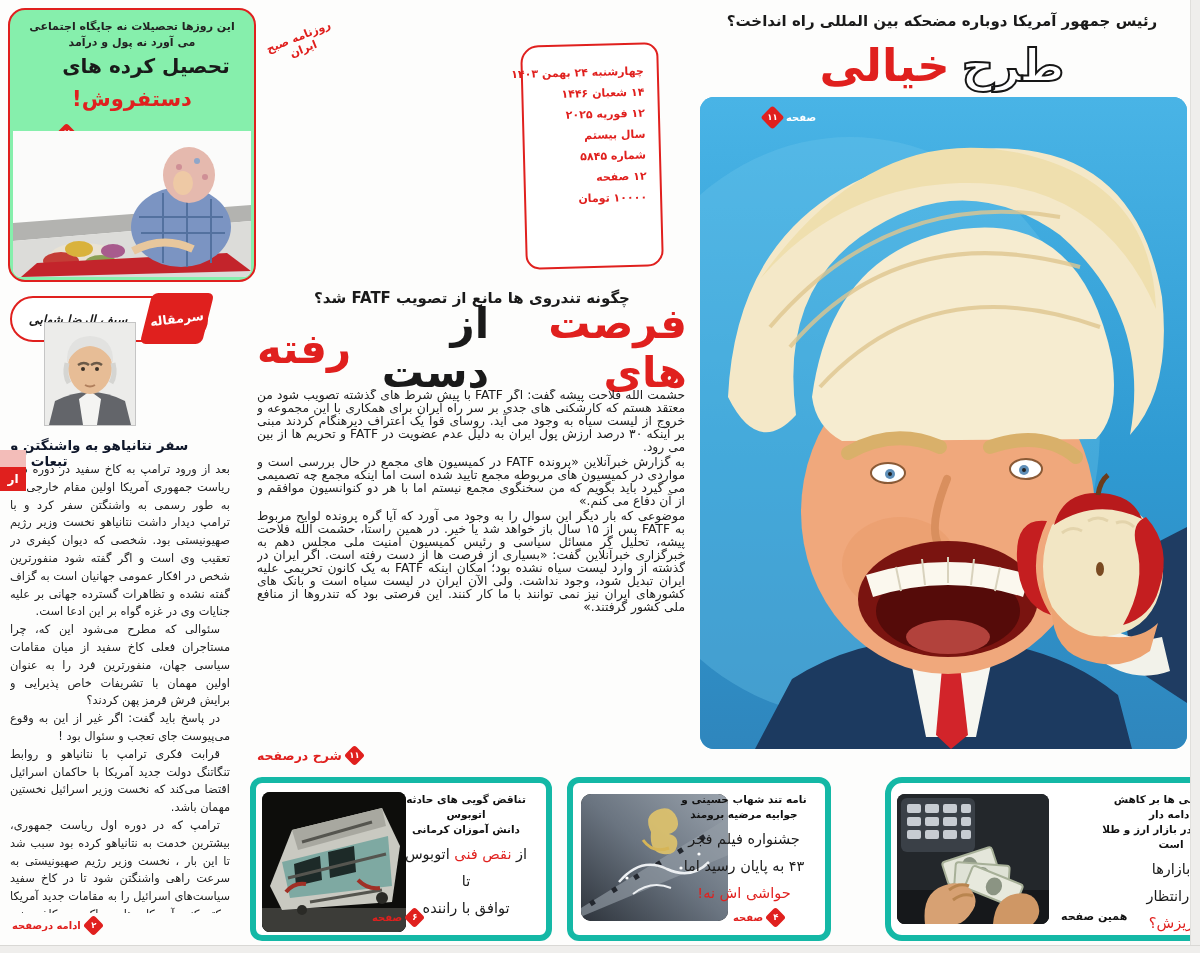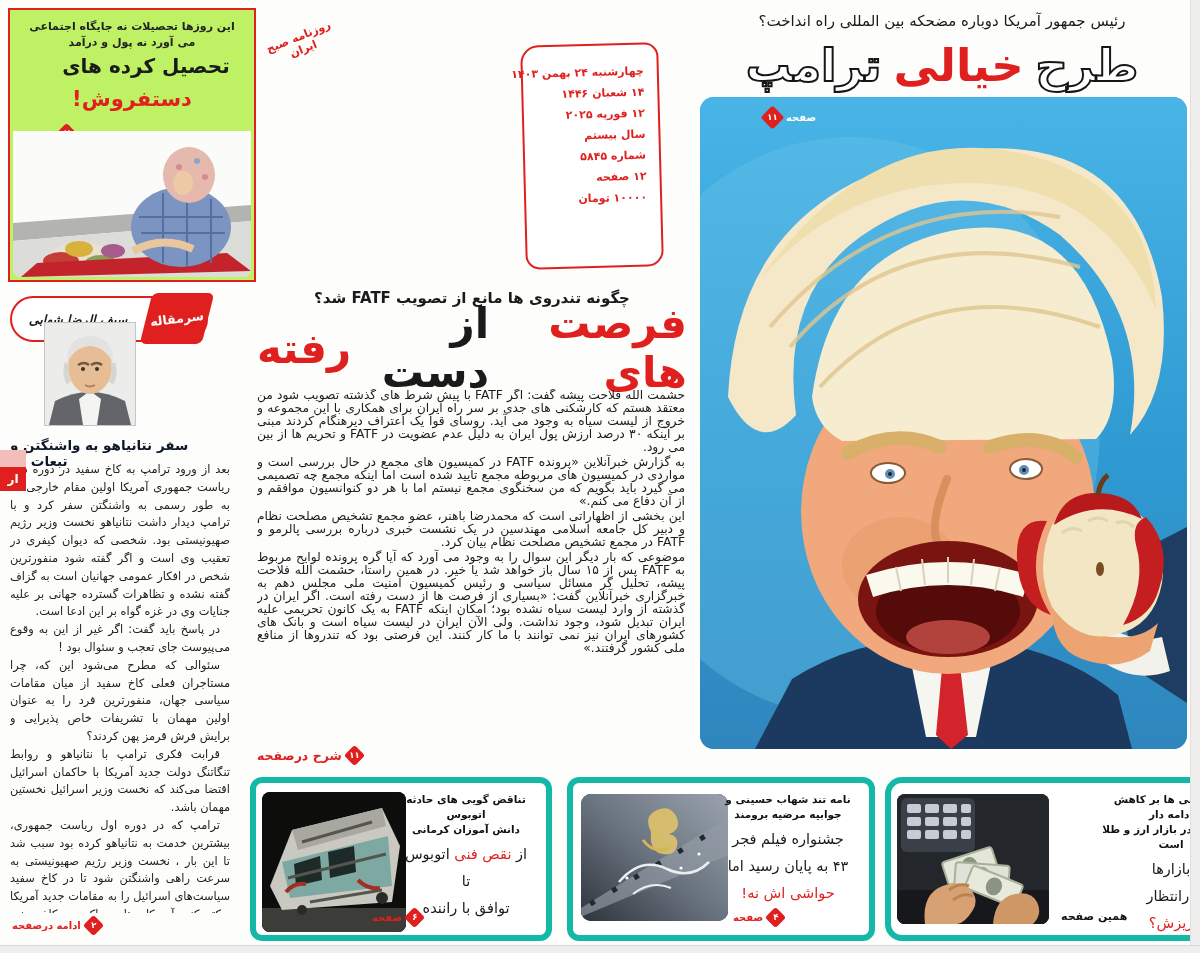--- a/index.html
+++ b/index.html
@@ -1,41 +1,41 @@
 <!DOCTYPE html>
 <html lang="fa"><head>
 <meta charset="utf-8">
 <style>
   html,body{margin:0;padding:0;background:#e9e8e6;}
   .page{position:relative;width:1200px;height:953px;background:#fdfdfc;overflow:hidden;
         direction:rtl;font-family:"DejaVu Sans",sans-serif;color:#1a1a1a;}
   .abs{position:absolute;}
   
-  .tl-box{left:8px;top:8px;width:244px;height:270px;border:2px solid #e0201e;border-radius:0;background:#bef264;overflow:hidden;}
+  .tl-box{left:8px;top:8px;width:244px;height:270px;border:2px solid #e0201e;border-radius:17px;background:#86efac;overflow:hidden;}
   .tl-kicker{padding:9px 10px 0;font-size:11px;line-height:16px;font-weight:bold;text-align:center;color:#222;}
   .tl-title1{text-align:center;font-size:20px;font-weight:bold;margin-top:3px;padding-left:28px;}
   .tl-title2{text-align:center;font-size:21px;font-weight:bold;color:#e0201e;margin-top:9px;}
   .tl-photo{left:3px;right:3px;bottom:3px;height:146px;border-radius:0 0 8px 8px;overflow:hidden;}
   
   .chip{display:flex;align-items:center;gap:5px;direction:ltr;}
   .chip .lbl{color:#e0201e;font-weight:bold;font-size:10px;white-space:nowrap;}
   .chip.on-photo .lbl{color:#fff;}
   .diamond{width:15px;height:15px;background:#e0201e;transform:rotate(45deg);border-radius:3px;
            display:flex;align-items:center;justify-content:center;flex:0 0 auto;}
   .diamond span{transform:rotate(-45deg);color:#fff;font-size:8.5px;font-weight:bold;line-height:1;}
   .diamond.lg{width:17px;height:17px;}
   
   .logo-wrap{left:250px;top:8px;width:272px;height:264px;overflow:hidden;}
   .tagline{left:256px;top:30px;width:90px;transform:rotate(-22deg);color:#e0201e;
            font-size:11px;font-weight:bold;text-align:center;line-height:13px;}
   .date-box{left:523px;top:44px;width:138px;height:224px;border:2px solid #e0201e;border-radius:18px 14px 16px 14px;
             transform:rotate(-1.5deg);padding:16px 13px;box-sizing:border-box;background:#fff;}
   .date-line{font-size:11px;font-weight:bold;color:#e0201e;line-height:21px;text-align:right;white-space:nowrap;}
   
-  .trump-kicker{left:695px;top:12px;width:494px;text-align:center;font-size:15px;font-weight:normal;}
+  .trump-kicker{left:695px;top:12px;width:494px;text-align:center;font-size:15px;font-weight:bold;}
   .trump-title{left:695px;top:34px;width:494px;height:62px;display:flex;justify-content:center;align-items:center;
                gap:12px;font-size:45px;font-weight:bold;}
   .t-outline{color:#fff;-webkit-text-stroke:2px #161616;text-shadow:0 0 1px #161616;}
   .t-red{color:#e0201e;}
   .trump-img{left:700px;top:97px;width:487px;height:652px;border-radius:14px;overflow:hidden;background:#3aa3d4;}
   .trump-chip{left:64px;top:12px;direction:rtl;}
   
   .main-kicker{left:257px;top:289px;width:430px;text-align:center;font-weight:bold;font-size:15px;}
   .main-title{left:257px;top:310px;width:430px;height:76px;display:flex;justify-content:center;align-items:center;
               gap:11px;font-size:42px;font-weight:bold;letter-spacing:-1px;}
@@ -128,21 +128,20 @@
     <div class="date-line">سال بیستم</div>
     <div class="date-line">شماره ۵۸۴۵</div>
     <div class="date-line">۱۲ صفحه</div>
     <div class="date-line">۱۰۰۰۰ تومان</div>
   </div>
 
   <div class="abs trump-kicker">رئیس جمهور آمریکا دوباره مضحکه بین المللی راه انداخت؟</div>
   <div class="abs trump-title">
     <span class="t-outline">طرح</span>
     <span class="t-red">خیالی</span>
-    <span class="t-outline">ترامپ</span>
   </div>
   <div class="abs trump-img">
     <svg width="487" height="652" viewBox="0 0 487 652" preserveAspectRatio="none">
       <defs>
         <linearGradient id="sky" x1="0" y1="0" x2="0" y2="1">
           <stop offset="0" stop-color="#49b4e6"></stop>
             <stop offset="0.55" stop-color="#2f9ad2"></stop>
             <stop offset="1" stop-color="#2f86bd"></stop>
         </linearGradient>
       </defs>
@@ -203,21 +202,20 @@
 
   <div class="abs main-kicker">چگونه تندروی ها مانع از تصویب FATF شد؟</div>
   <div class="abs main-title">
     <span class="t-red">فرصت های</span>
     <span>از دست</span>
     <span class="t-red">رفته</span>
   </div>
   <div class="abs main-body">
     <p>حشمت الله فلاحت پیشه گفت: اگر FATF با پیش شرط های گذشته تصویب شود من معتقد هستم که کارشکنی های جدی بر سر راه ایران برای همکاری با این مجموعه و خروج از لیست سیاه به وجود می آید. روسای قوا یک اعتراف دیرهنگام کردند مبنی بر اینکه ۳۰ درصد ارزش پول ایران به دلیل عدم عضویت در FATF و تحریم ها از بین می رود.</p>
     <p>به گزارش خبرآنلاین «پرونده FATF در کمیسیون های مجمع در حال بررسی است و مواردی در کمیسیون های مربوطه مجمع تایید شده است اما اینکه مجمع چه تصمیمی می گیرد باید بگویم که من سخنگوی مجمع نیستم اما با هر دو کنوانسیون موافقم و از آن دفاع می کنم.»</p>
-    <p>این بخشی از اظهاراتی است که محمدرضا باهنر، عضو مجمع تشخیص مصلحت نظام و دبیر کل جامعه اسلامی مهندسین در یک نشست خبری درباره بررسی پالرمو و FATF در مجمع تشخیص مصلحت نظام بیان کرد.</p>
     <p>موضوعی که بار دیگر این سوال را به وجود می آورد که آیا گره پرونده لوایح مربوط به FATF پس از ۱۵ سال باز خواهد شد یا خیر. در همین راستا، حشمت الله فلاحت پیشه، تحلیل گر مسائل سیاسی و رئیس کمیسیون امنیت ملی مجلس دهم به خبرگزاری خبرآنلاین گفت: «بسیاری از فرصت ها از دست رفته است. اگر ایران در گذشته از وارد لیست سیاه نشده بود؛ امکان اینکه FATF به یک کانون تحریمی علیه ایران تبدیل شود، وجود نداشت. ولی الآن ایران در لیست سیاه است و بانک های کشورهای ایران نیز نمی توانند با ما کار کنند. این فرصتی بود که تندروها از منافع ملی کشور گرفتند.»</p>
 
   </div>
   <div class="chip abs main-foot">
     <span class="lbl" style="font-size:12.5px;">شرح درصفحه</span>
     <span class="diamond">
         <span>۱۱</span>
       </span>
   </div>
 
@@ -237,22 +235,22 @@
       <path d="M22,40 q-3,12 2,20 M68,40 q3,12 -2,20" stroke="#d5d5d2" stroke-width="5" fill="none"></path>
       <path d="M33,42 q6,-4 11,0 M46,42 q6,-4 11,0" stroke="#6b5a48" stroke-width="2.5" fill="none"></path>
       <circle cx="38" cy="46" r="2" fill="#3c3228"></circle>
         <circle cx="52" cy="46" r="2" fill="#3c3228"></circle>
       <path d="M40,62 q5,3 10,0" stroke="#b07f5c" stroke-width="2" fill="none"></path>
     </svg>
   </div>
   <div class="abs ed-title">سفر نتانیاهو به واشنگتن و تبعات آن</div>
   <div class="abs ed-body">
     <p>بعد از ورود ترامپ به کاخ سفید در دوره دوم ریاست جمهوری آمریکا اولین مقام خارجی که به طور رسمی به واشنگتن سفر کرد و با ترامپ دیدار داشت نتانیاهو نخست وزیر رژیم صهیونیستی بود. شخصی که دیوان کیفری در تعقیب وی است و اگر گفته شود منفورترین شخص در افکار عمومی جهانیان است به گزاف گفته نشده و تظاهرات گسترده جهانی بر علیه جنایات وی در غزه گواه بر این ادعا است.</p>
+    <p>سئوالی که مطرح می‌شود این که، چرا مستاجران فعلی کاخ سفید از میان مقامات سیاسی جهان، منفورترین فرد را به عنوان اولین مهمان با تشریفات خاص پذیرایی و برایش فرش قرمز پهن کردند؟</p>
     <p>در پاسخ باید گفت: اگر غیر از این به وقوع می‌پیوست جای تعجب و سئوال بود !</p>
-    <p>سئوالی که مطرح می‌شود این که، چرا مستاجران فعلی کاخ سفید از میان مقامات سیاسی جهان، منفورترین فرد را به عنوان اولین مهمان با تشریفات خاص پذیرایی و برایش فرش قرمز پهن کردند؟</p>
     <p>قرابت فکری ترامپ با نتانیاهو و روابط تنگاتنگ دولت جدید آمریکا با حاکمان اسرائیل اقتضا می‌کند که نخست وزیر اسرائیل نخستین مهمان باشد.</p>
     <p>ترامپ که در دوره اول ریاست جمهوری، بیشترین خدمت به نتانیاهو کرده بود سبب شد تا این بار ، نخست وزیر رژیم صهیونیستی به سرعت راهی واشنگتن شود تا در کاخ سفید سیاست‌های اسرائیل را به مقامات جدید آمریکا دیکته کند. آمریکایی‌های ساکن در کاخ سفید کورکورانه و بدون در نظر گرفتن عواقب سو دستورات نتانیاهو ، حتی برای اعتبار آمریکا در پی اجرای آن می‌باشند.</p>
 
   </div>
   <div class="chip abs ed-foot">
     <span class="lbl">ادامه درصفحه</span>
     <span class="diamond">
         <span>۲</span>
       </span>
   </div>
@@ -288,21 +286,21 @@
       <div class="bline">توافق با راننده</div>
     </div>
     <div class="chip bchip" style="left:116px;">
       <span class="lbl">صفحه</span>
       <span class="diamond">
           <span>۶</span>
         </span>
     </div>
   </div>
 
-  <div class="bbox" style="left:567px;width:308px;">
+  <div class="bbox" style="left:567px;width:264px;">
     <div class="bimg" style="left:8px;top:11px;width:147px;height:127px;border-radius:10px;">
       <svg width="147" height="127" viewBox="0 0 147 127" preserveAspectRatio="none">
         <defs>
           <linearGradient id="fes" x1="0" y1="1" x2="1" y2="0">
             <stop offset="0" stop-color="#2e343c"></stop>
               <stop offset="0.5" stop-color="#6a7480"></stop>
               <stop offset="1" stop-color="#9aa3ad"></stop>
           </linearGradient>
         </defs>
         <rect width="147" height="127" fill="url(#fes)"></rect>

